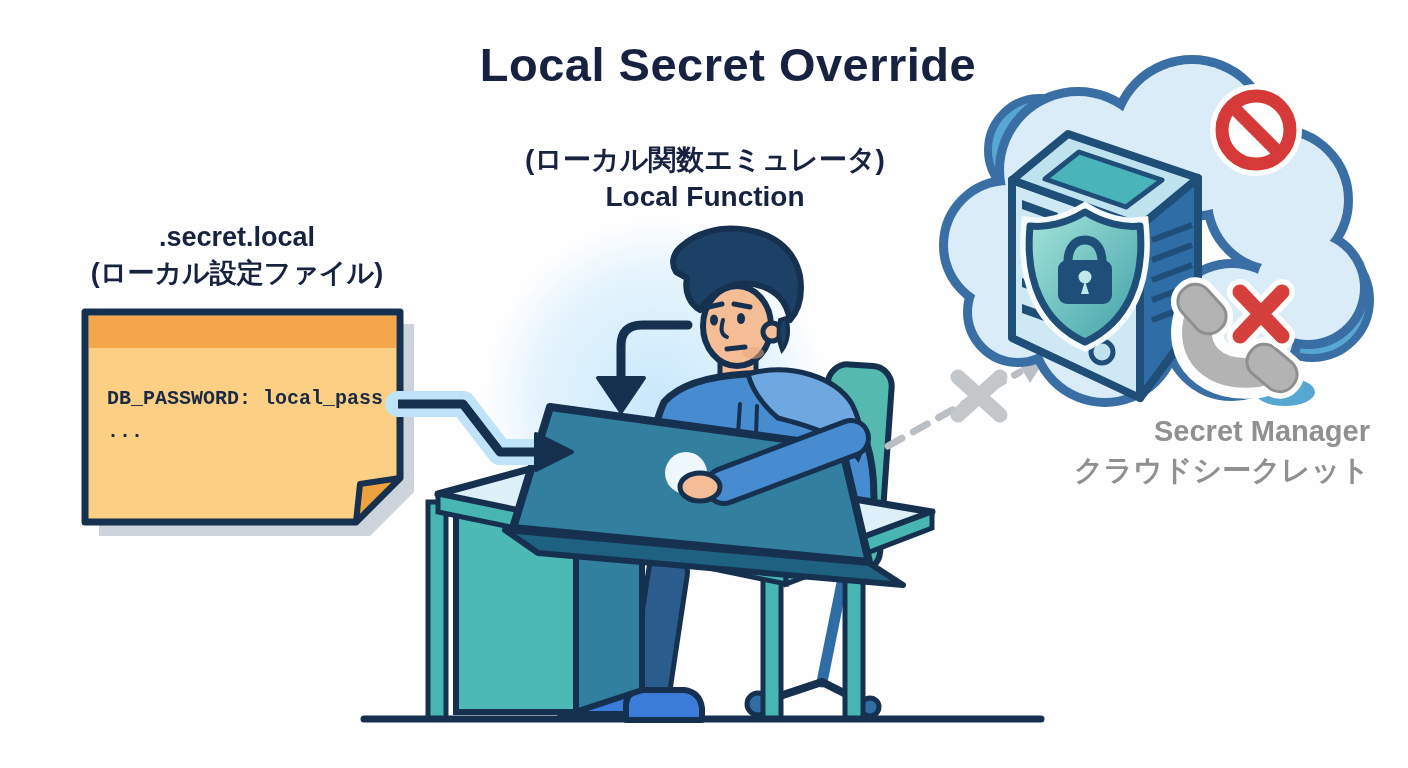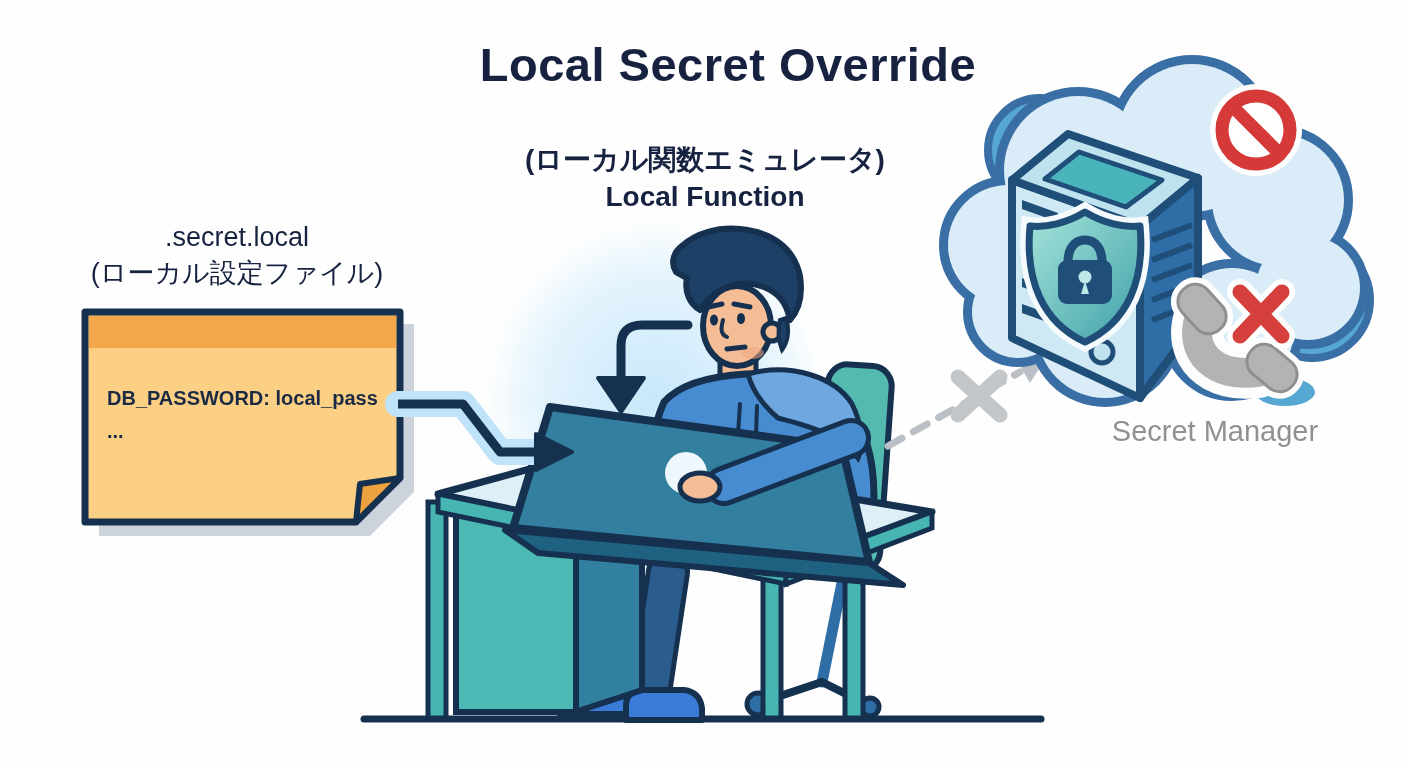--- a/index.html
+++ b/index.html
@@ -1,25 +1,25 @@
 <!DOCTYPE html>
 <html><head>
 <meta charset="utf-8">
 <style>
   html,body{margin:0;padding:0;background:#ffffff;}
   #canvas{position:relative;width:1408px;height:768px;background:#fefefe;overflow:hidden;
           font-family:"Liberation Sans","DejaVu Sans",sans-serif;}
   #scene{position:absolute;left:0;top:0;}
   .txt{position:absolute;text-align:center;color:#16223f;font-weight:800;line-height:1.32;}
   #title{left:0;top:34px;width:1408px;font-size:47px;letter-spacing:0.5px;margin-left:24px;}
-  #note-label{left:42px;top:220px;width:390px;font-size:27px;font-weight:400;}
+  #note-label{left:42px;top:220px;width:390px;font-size:27px;font-weight:700;}
   #function-label{left:455px;top:142px;width:500px;font-size:28px;font-weight:800;}
-  #sm-label{left:1060px;top:412px;width:310px;font-size:29px;font-weight:400;color:#8f9092;line-height:39px;}
+  #sm-label{left:1060px;top:412px;width:310px;font-size:29px;font-weight:700;color:#8f9092;line-height:39px;text-align:right;}
   #note-code{position:absolute;left:107px;top:382px;width:290px;text-align:left;
-             font-family:Liberation Sans, sans-serif;
+             font-family:Liberation Mono, monospace;
              font-size:20px;font-weight:700;color:#1b2a44;line-height:33px;}
 </style>
 </head>
 <body>
 
 <div id="canvas">
 
   <svg id="scene" width="1408" height="768" viewBox="0 0 1408 768">
     <defs>
       <radialGradient id="glowGrad" cx="50%" cy="50%" r="50%">
@@ -201,20 +201,21 @@
     <div>(ローカル設定ファイル)</div>
   </div>
 
   <div id="function-label" class="txt">
     <div>(ローカル関数エミュレータ)</div>
     <div>Local Function</div>
   </div>
 
   <div id="sm-label" class="txt">
     <div>Secret Manager</div>
+    <div>クラウドシークレット</div>
   </div>
 
   <div id="note-code">
     <div>DB_PASSWORD: local_pass</div>
     <div>...</div>
   </div>
 
 </div>
 
 </body></html>

